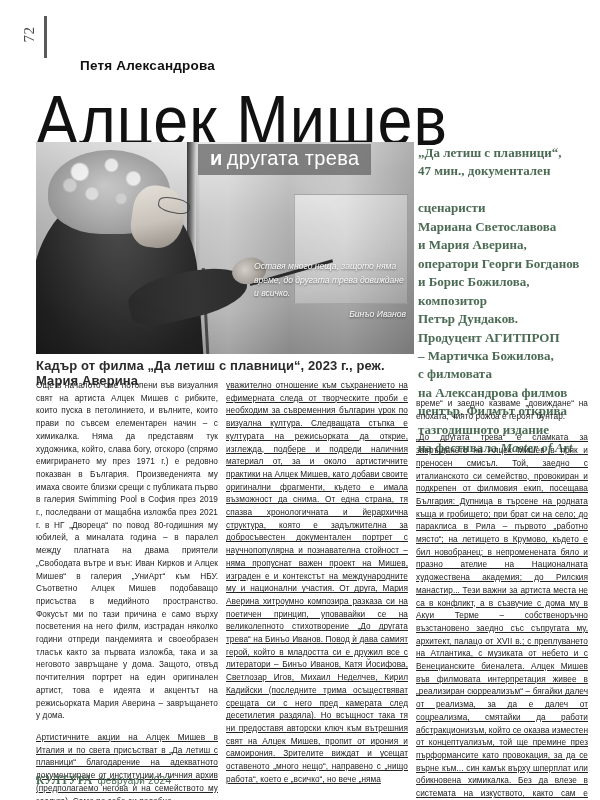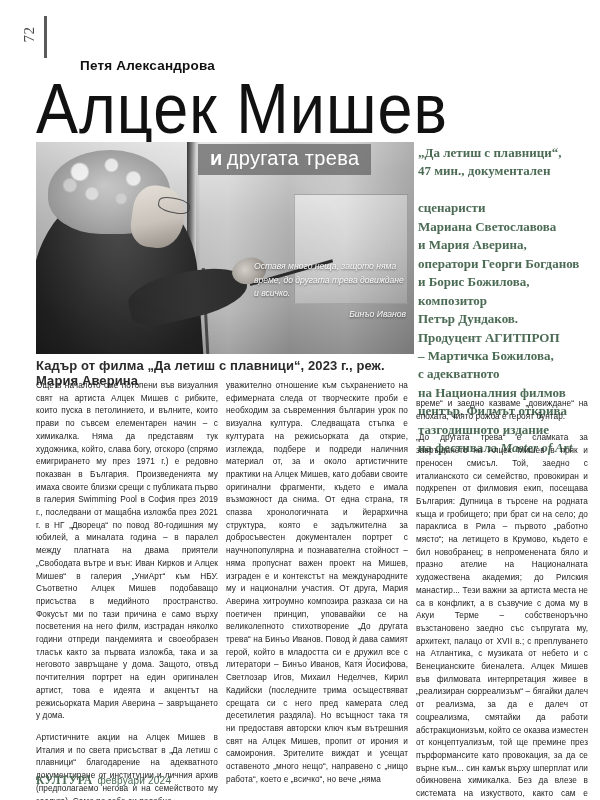--- a/index.html
+++ b/index.html
@@ -52,21 +52,21 @@
     left: 36px;
     top: 58px;
     width: 420px;
   }
   #author-line {
     font-size: 13.5px;
     font-weight: bold;
     letter-spacing: .2px;
     color: #111;
     margin-left: 44px;
-    margin-bottom: 2px;
+    margin-bottom: 14px;
   }
   #headline {
     font-family: "Liberation Sans", sans-serif;
     font-weight: 300;
     font-size: 63px;
     line-height: 0.96;
     letter-spacing: 1px;
     color: #111;
     white-space: nowrap;
     transform: scaleY(1.12);
@@ -287,21 +287,21 @@
     font-size: 8.25px;
     line-height: 1.54;
     text-align: justify;
     color: #232323;
     letter-spacing: .05px;
   }
   #col-1 { left: 36px; }
   #col-2 { left: 226px; }
   #col-3 { left: 416px; top: 398px; width: 172px; }
   .col p { margin: 0 0 9px 0; }
-  .col p:last-child { margin-bottom: 0; }
+  .col p:last-child { margin-bottom: 0; text-decoration: underline; }
 
   
   #footer {
     position: absolute;
     left: 36px;
     bottom: 14px;
     display: flex;
     align-items: baseline;
     gap: 5px;
   }
@@ -367,22 +367,22 @@
   <br>
   <span>сценаристи</span><br>
   <span>Мариана Светославова</span><br>
   <span>и Мария Аверина,</span><br>
   <span>оператори Георги Богданов</span><br>
   <span>и Борис Божилова,</span><br>
   <span>композитор</span><br>
   <span>Петър Дундаков.</span><br>
   <span>Продуцент АГИТПРОП</span><br>
   <span>– Мартичка Божилова,</span><br>
-  <span>с адекватното</span><br>
-  <span>на Националния филмов</span><br>
+  <span>с филмовата</span><br>
+  <span>на Александрова филмов</span><br>
   <span>център. Филмът открива</span><br>
   <span>тазгодишното издание</span><br>
   <span>на фестивала </span><span class="festival-name">Master of Art</span>
 </div>
 
 <div class="col" id="col-1">
   <p>Още в началото сме потопени във визуалния свят на артиста Алцек Мишев с рибките, които пуска в петолинието, и вълните, които прави по съвсем елементарен начин – с химикалка. Няма да представям тук художника, който, слава богу, отскоро (спрямо емигрирането му през 1971 г.) е редовно показван в България. Произведенията му имаха своите близки срещи с публиката първо в галерия Swimming Pool в София през 2019 г., последвани от мащабна изложба през 2021 г. в НГ „Двореца“ по повод 80-годишния му юбилей, а миналата година – в паралел между платната на двама приятели „Свободата вътре и вън: Иван Кирков и Алцек Мишев“ в галерия „УниАрт“ към НБУ. Съответно Алцек Мишев подобаващо присъства в медийното пространство. Фокусът ми по тази причина е само върху посветения на него филм, изстрадан няколко години отпреди пандемията и своеобразен тласък както за първата изложба, така и за неговото завръщане у дома. Защото, отвъд почтителния портрет на един оригинален артист, това е идеята и акцентът на режисьорката Мария Аверина – завръщането у дома.</p>
   <p>Артистичните акции на Алцек Мишев в Италия и по света присъстват в „Да летиш с плавници“ благодарение на адекватното документиране от институции и личния архив (предполагаемо негова и на семейството му заслуга). Само по себе си подобно</p>
 </div>
 

